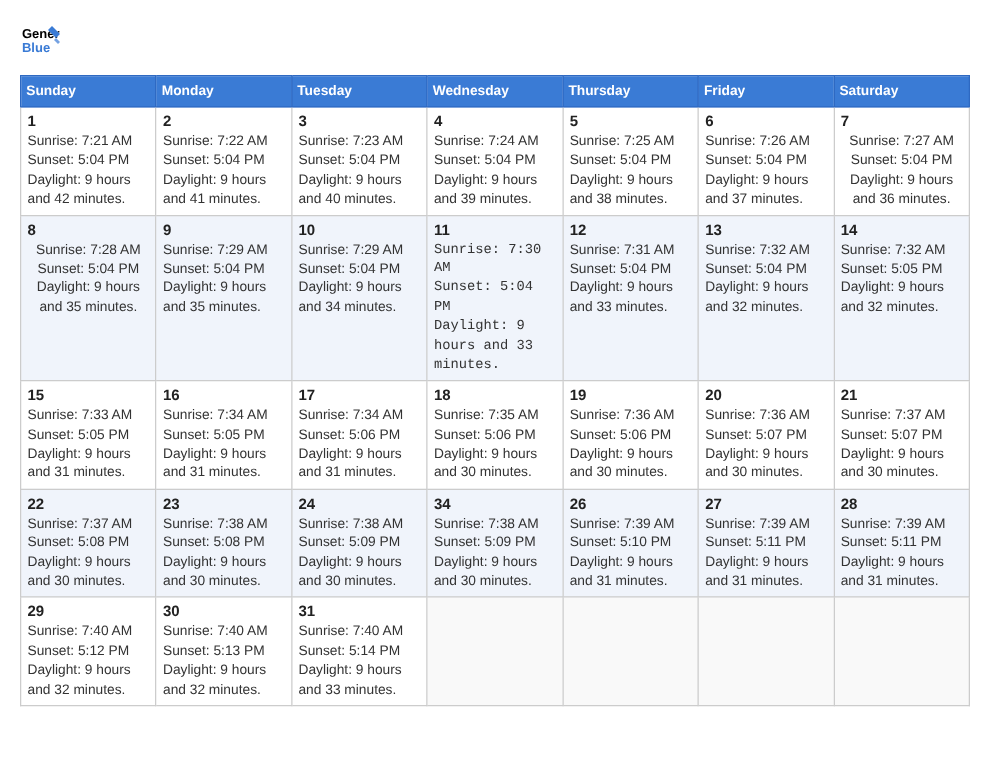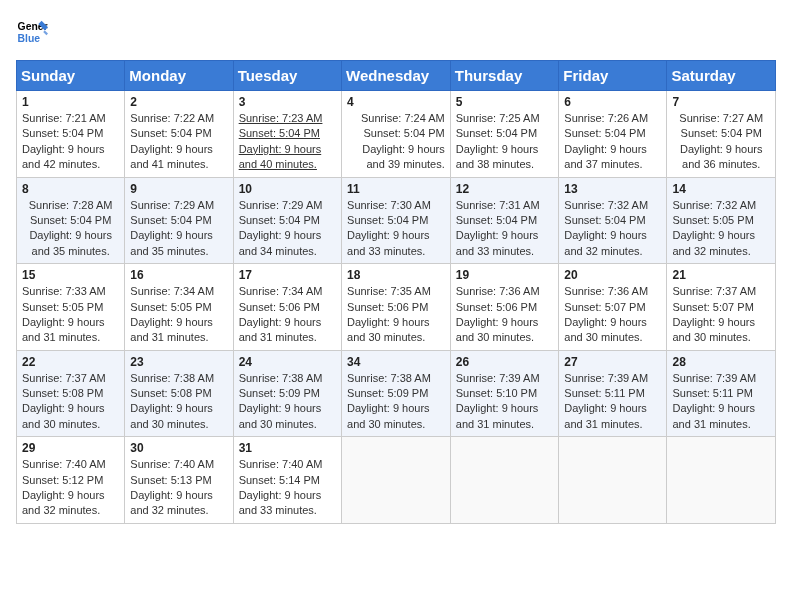--- a/index.html
+++ b/index.html
@@ -38,21 +38,21 @@
       color: #444;
     }
     .calendar {
       width: 100%;
       border-collapse: collapse;
       border: 1px solid #ccc;
     }
     .calendar th {
       background: #3a7bd5;
       color: #fff;
-      font-size: 15px;
+      font-size: 11px;
       font-weight: bold;
       padding: 6px 4px;
       text-align: left;
       border: 1px solid #2e69c2;
     }
     .calendar td {
       vertical-align: top;
       border: 1px solid #ccc;
       padding: 4px 5px;
       width: 109px;
@@ -121,27 +121,27 @@
 Daylight: 9 hours and 42 minutes.</div>
         </td>
         <td>
           <span class="day-num">2</span>
           <div class="day-info" style="white-space: pre-line;">Sunrise: 7:22 AM
 Sunset: 5:04 PM
 Daylight: 9 hours and 41 minutes.</div>
         </td>
         <td>
           <span class="day-num">3</span>
-          <div class="day-info" style="white-space: pre-line; text-decoration: underline;">Sunrise: 7:23 AM
+          <div class="day-info" style="white-space: pre-line;">Sunrise: 7:23 AM
 Sunset: 5:04 PM
 Daylight: 9 hours and 40 minutes.</div>
         </td>
         <td>
           <span class="day-num">4</span>
-          <div class="day-info" style="white-space: pre-line; text-align: right;">Sunrise: 7:24 AM
+          <div class="day-info" style="white-space: pre-line;">Sunrise: 7:24 AM
 Sunset: 5:04 PM
 Daylight: 9 hours and 39 minutes.</div>
         </td>
         <td>
           <span class="day-num">5</span>
           <div class="day-info" style="white-space: pre-line;">Sunrise: 7:25 AM
 Sunset: 5:04 PM
 Daylight: 9 hours and 38 minutes.</div>
         </td>
         <td>
@@ -171,21 +171,21 @@
 Daylight: 9 hours and 35 minutes.</div>
         </td>
         <td>
           <span class="day-num">10</span>
           <div class="day-info" style="white-space: pre-line;">Sunrise: 7:29 AM
 Sunset: 5:04 PM
 Daylight: 9 hours and 34 minutes.</div>
         </td>
         <td>
           <span class="day-num">11</span>
-          <div class="day-info" style="white-space: pre-line;">Sunrise: 7:30 AM
+          <div class="day-info" style="white-space: pre-line; font-family: Liberation Mono, monospace;">Sunrise: 7:30 AM
 Sunset: 5:04 PM
 Daylight: 9 hours and 33 minutes.</div>
         </td>
         <td>
           <span class="day-num">12</span>
           <div class="day-info" style="white-space: pre-line;">Sunrise: 7:31 AM
 Sunset: 5:04 PM
 Daylight: 9 hours and 33 minutes.</div>
         </td>
         <td>

